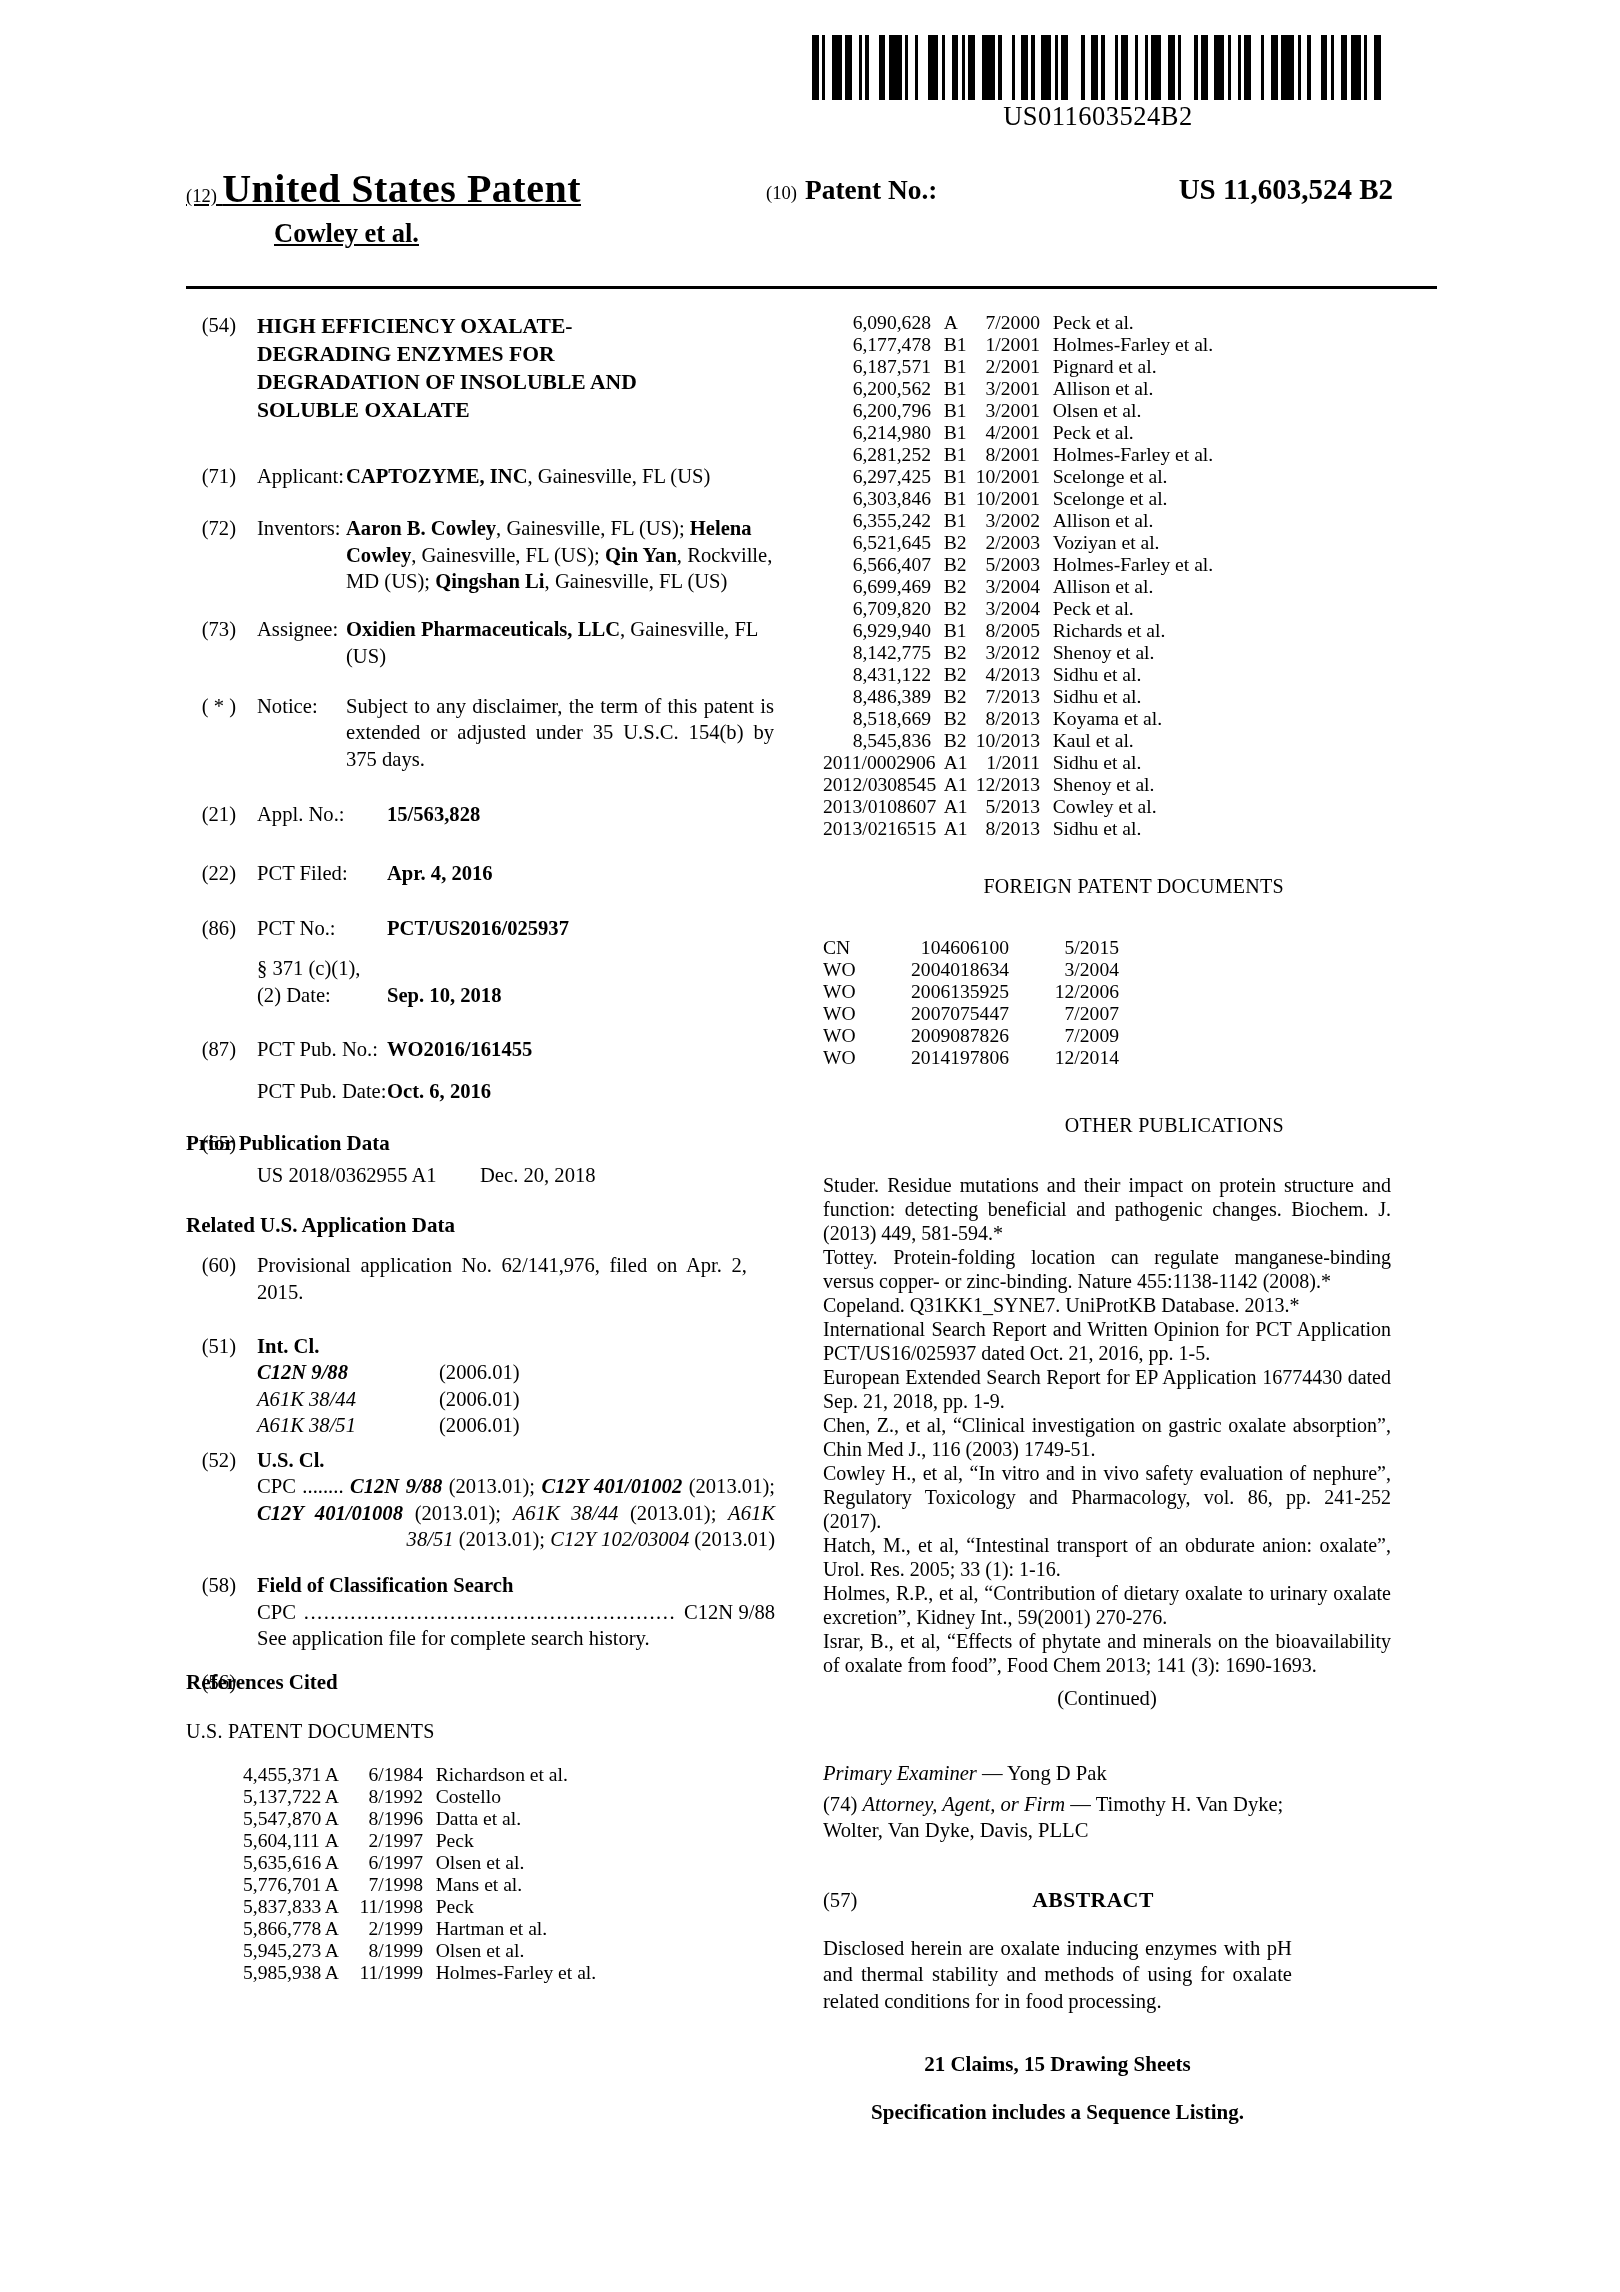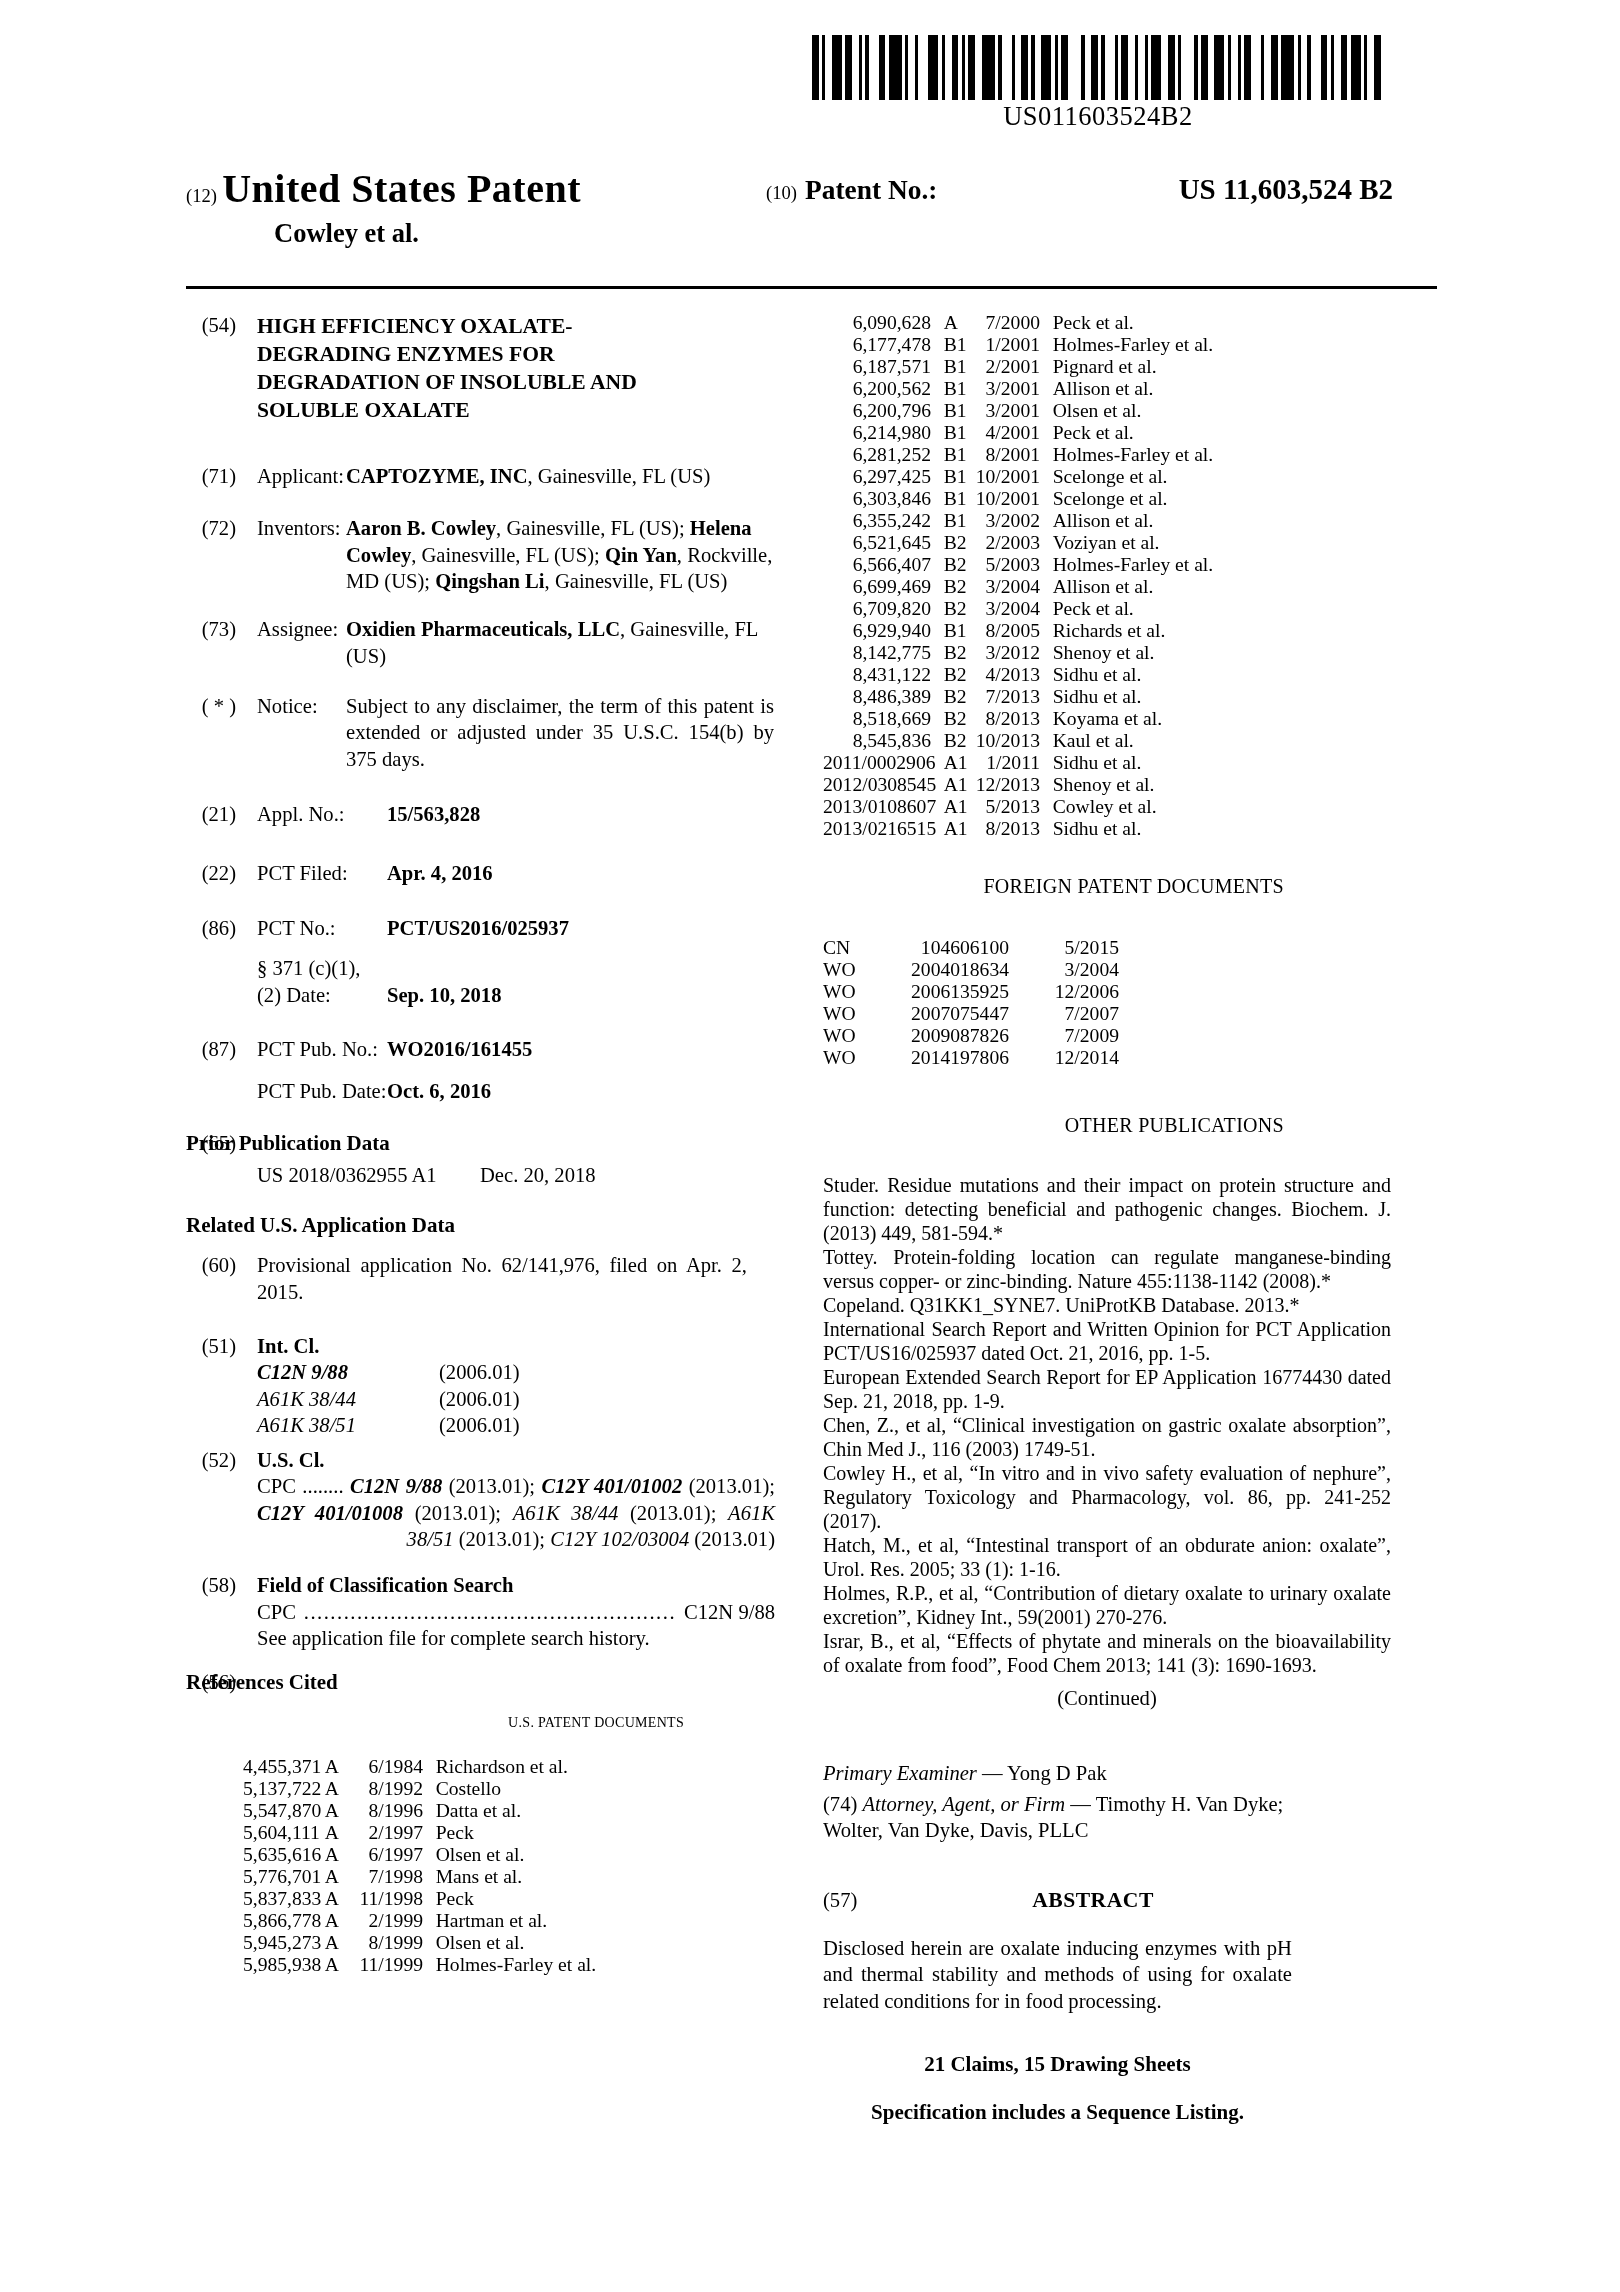--- a/index.html
+++ b/index.html
@@ -12,21 +12,21 @@
 
   
   .barcode-wrap{position:absolute;left:799px;top:35px;width:598px;text-align:center;}
   .barcode{height:65px;display:flex;justify-content:center;}
   .barcode span{display:block;height:100%;}
   .barcode .bar{background:#000}
   .barcode .sp{background:#fff}
   .barcode-text{font-size:26.5px;margin-top:1px;letter-spacing:0.5px;}
 
   
-  .header{position:absolute;left:186px;top:165px;width:1251px;}
+  .header{position:absolute;left:186px;top:165px;width:1251px;text-decoration:underline;}
   .h-title{font-size:20.6px;}
   .h-ref{font-size:18.6px;}
   .h-big{font-size:40px;font-weight:bold;letter-spacing:0.5px;}
   .h-authors{font-size:26.5px;font-weight:bold;margin:5.9px 0 0 88px;}
   .h-right{position:absolute;right:44px;top:7.8px;width:627px;}
   .h-row{display:flex;align-items:baseline;margin-bottom:15.7px;}
   .h-row .h-ref{flex:0 0 39px;}
   .h-label{font-size:27.4px;font-weight:bold;}
   .h-val{font-size:29px;font-weight:bold;margin-left:auto;}
   .rule{position:absolute;left:186px;top:286px;width:1251px;height:2.9px;background:#000;}
@@ -44,21 +44,21 @@
   .just{text-align:justify;}
 
   .mb40{margin-bottom:39px}.mb33{margin-bottom:32px}.mb30{margin-bottom:29px}
   .mb28{margin-bottom:27.4px}.mb26{margin-bottom:25.5px}.mb24{margin-bottom:23.5px}
   .mb22{margin-bottom:21.6px}.mb20{margin-bottom:19.6px}.mb18{margin-bottom:17.6px}
   .mb14{margin-bottom:13.7px}.mb8{margin-bottom:7.8px}
   .mt14{margin-top:13.7px}.mt16{margin-top:15.7px}
 
   .heading{width:551px;text-align:left;font-weight:bold;font-size:21px;}
   .heading-sm{width:498px;text-align:left;font-weight:bold;font-size:21px;}
-  .caption{width:498px;text-align:right;font-size:14px;letter-spacing:0.3px;margin-top:14px;}
+  .caption{width:498px;text-align:left;font-size:20px;letter-spacing:0.3px;margin-top:22px;}
   .pubrow{padding-left:71px;display:flex;margin-top:5.9px;gap:19px;}
   .pubrow .pv{flex:0 0 204px;}
 
   .iclrow{display:grid;grid-template-columns:182px 1fr;}
   .cpc{width:518px;text-align:justify;text-align-last:right;}
   .leader{display:flex;width:518px;align-items:baseline;}
   .leader .dots{flex:1;overflow:hidden;white-space:nowrap;margin:0 7.8px;letter-spacing:1.5px;}
 
   
   .ustable{font-size:19.6px;line-height:22px;}

